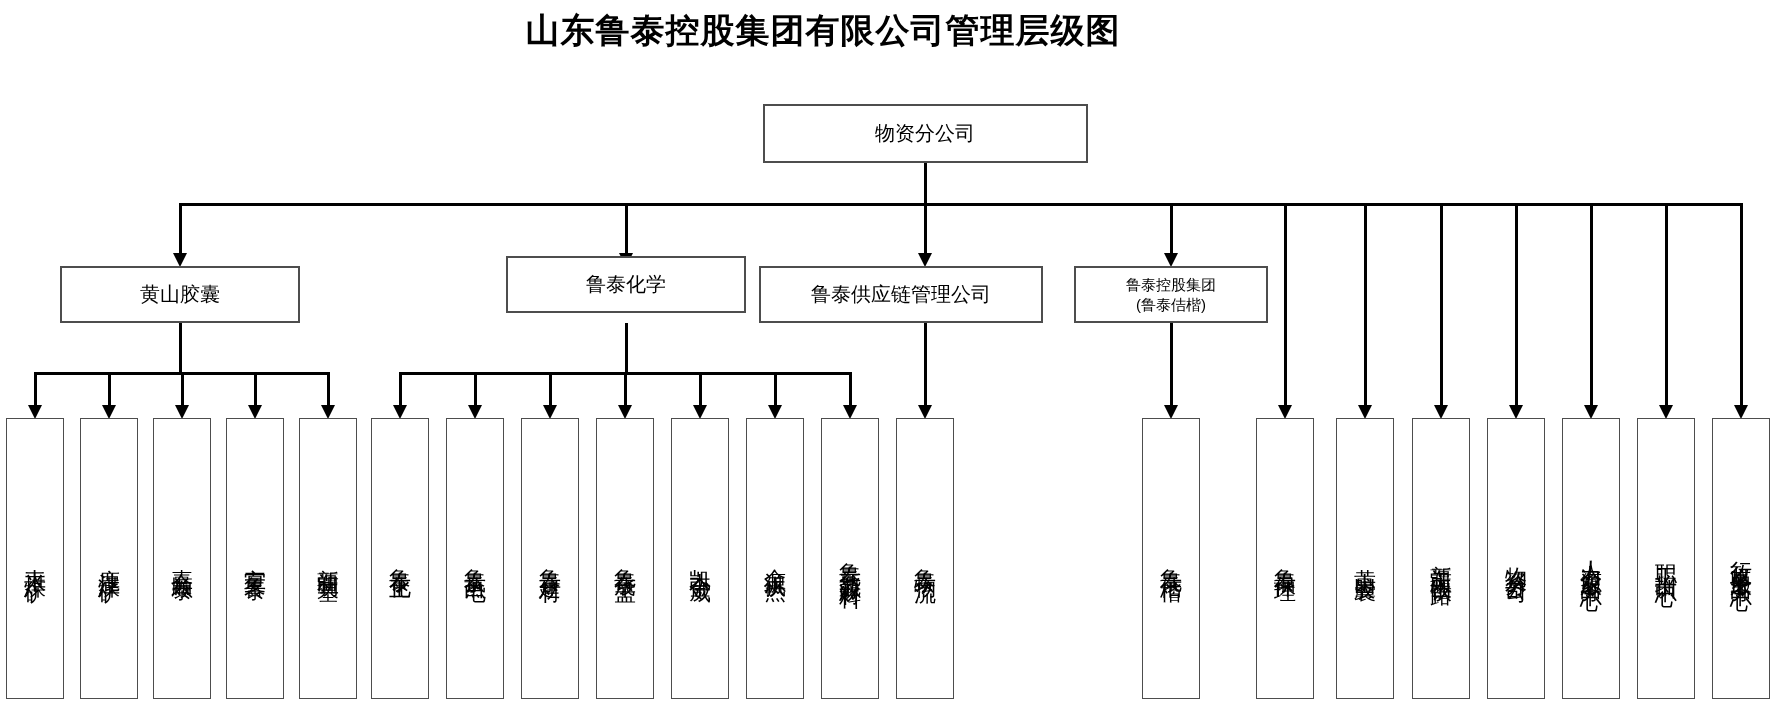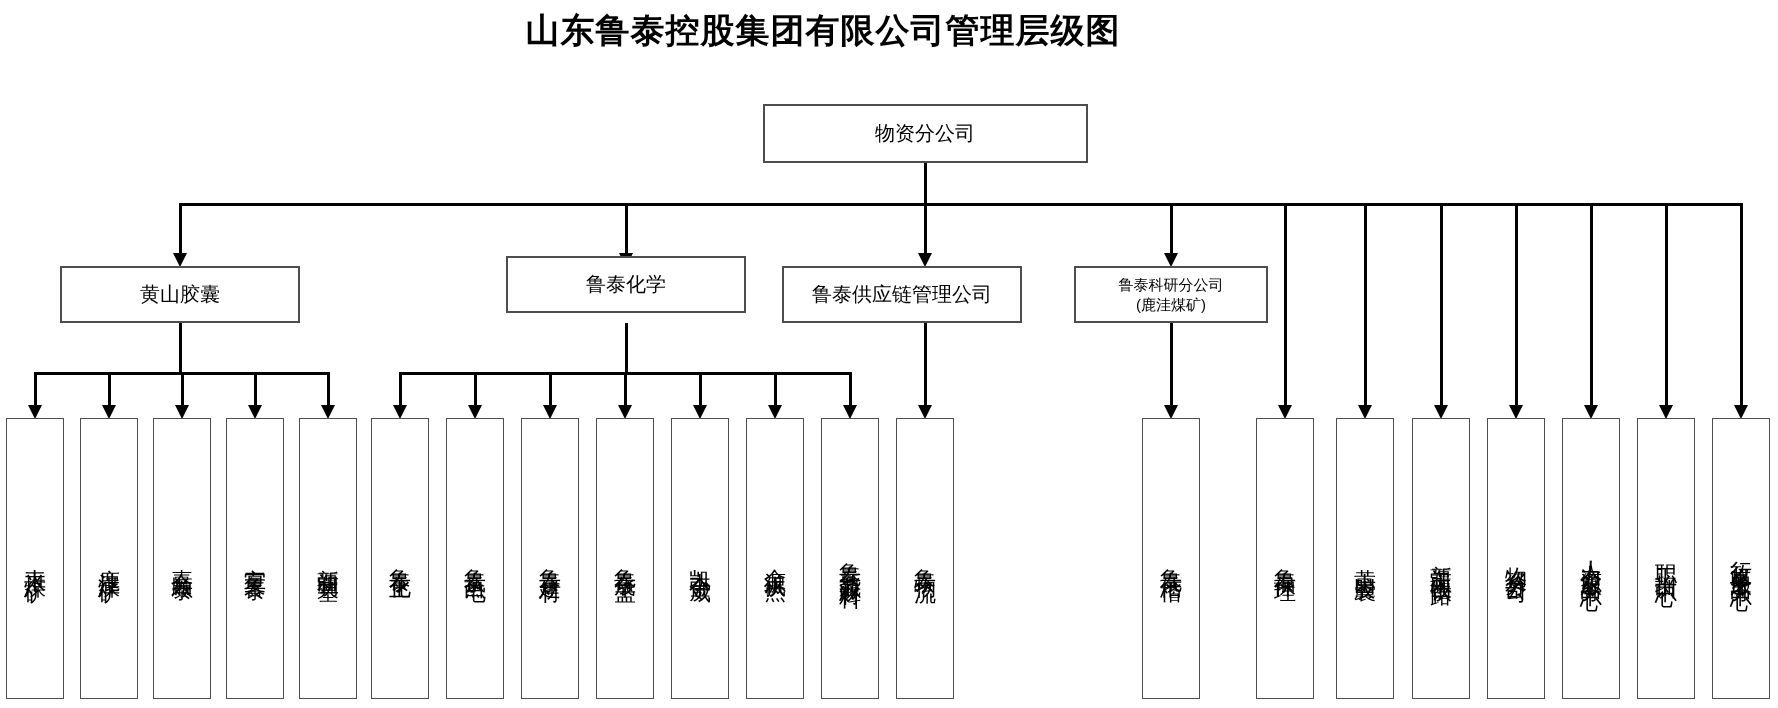--- a/index.html
+++ b/index.html
@@ -104,31 +104,31 @@
       <div class="box unit" style="left: 746px; top: 418px; width: 58px; height: 281px;">
         <span>金源供热</span>
       </div>
       <div class="line" style="left: 848.5px; top: 373px; width: 3px; height: 33px;"></div>
       <div class="arrow" style="left: 843px; top: 405px;"></div>
       <div class="box unit" style="left: 821px; top: 418px; width: 58px; height: 281px;">
         <span>鲁泰新能源材料</span>
       </div>
       <div class="line" style="left: 923.5px; top: 204px; width: 3px; height: 50px;"></div>
       <div class="arrow" style="left: 918px; top: 253px;"></div>
-      <div class="box l2" style="left: 782px; top: 266px; width: 240px; height: 57px; text-align: right;">鲁泰供应链管理公司</div>
+      <div class="box l2" style="left: 759px; top: 266px; width: 284px; height: 57px; text-align: right;">鲁泰供应链管理公司</div>
       <div class="line" style="left: 923.5px; top: 323px; width: 3px; height: 83px;"></div>
       <div class="arrow" style="left: 918px; top: 405px;"></div>
       <div class="box unit" style="left: 896px; top: 418px; width: 58px; height: 281px;">
         <span>鲁泰物流</span>
       </div>
       <div class="line" style="left: 1169.5px; top: 204px; width: 3px; height: 50px;"></div>
       <div class="arrow" style="left: 1164px; top: 253px;"></div>
       <div class="box l2 l2-small" style="left: 1074px; top: 266px; width: 194px; height: 57px;">
-        <span>鲁泰科研分公司</span>
-        <span>(鹿洼煤矿)</span>
+        <span>鲁泰控股集团</span>
+        <span>(鲁泰佶楷)</span>
       </div>
       <div class="line" style="left: 1169.5px; top: 323px; width: 3px; height: 83px;"></div>
       <div class="arrow" style="left: 1164px; top: 405px;"></div>
       <div class="box unit" style="left: 1142px; top: 418px; width: 58px; height: 281px;">
         <span>鲁泰佶楷</span>
       </div>
       <div class="line" style="left: 1283.5px; top: 204px; width: 3px; height: 202px;"></div>
       <div class="arrow" style="left: 1278px; top: 405px;"></div>
       <div class="box unit" style="left: 1256px; top: 418px; width: 58px; height: 281px;">
         <span>鲁泰保理</span>

